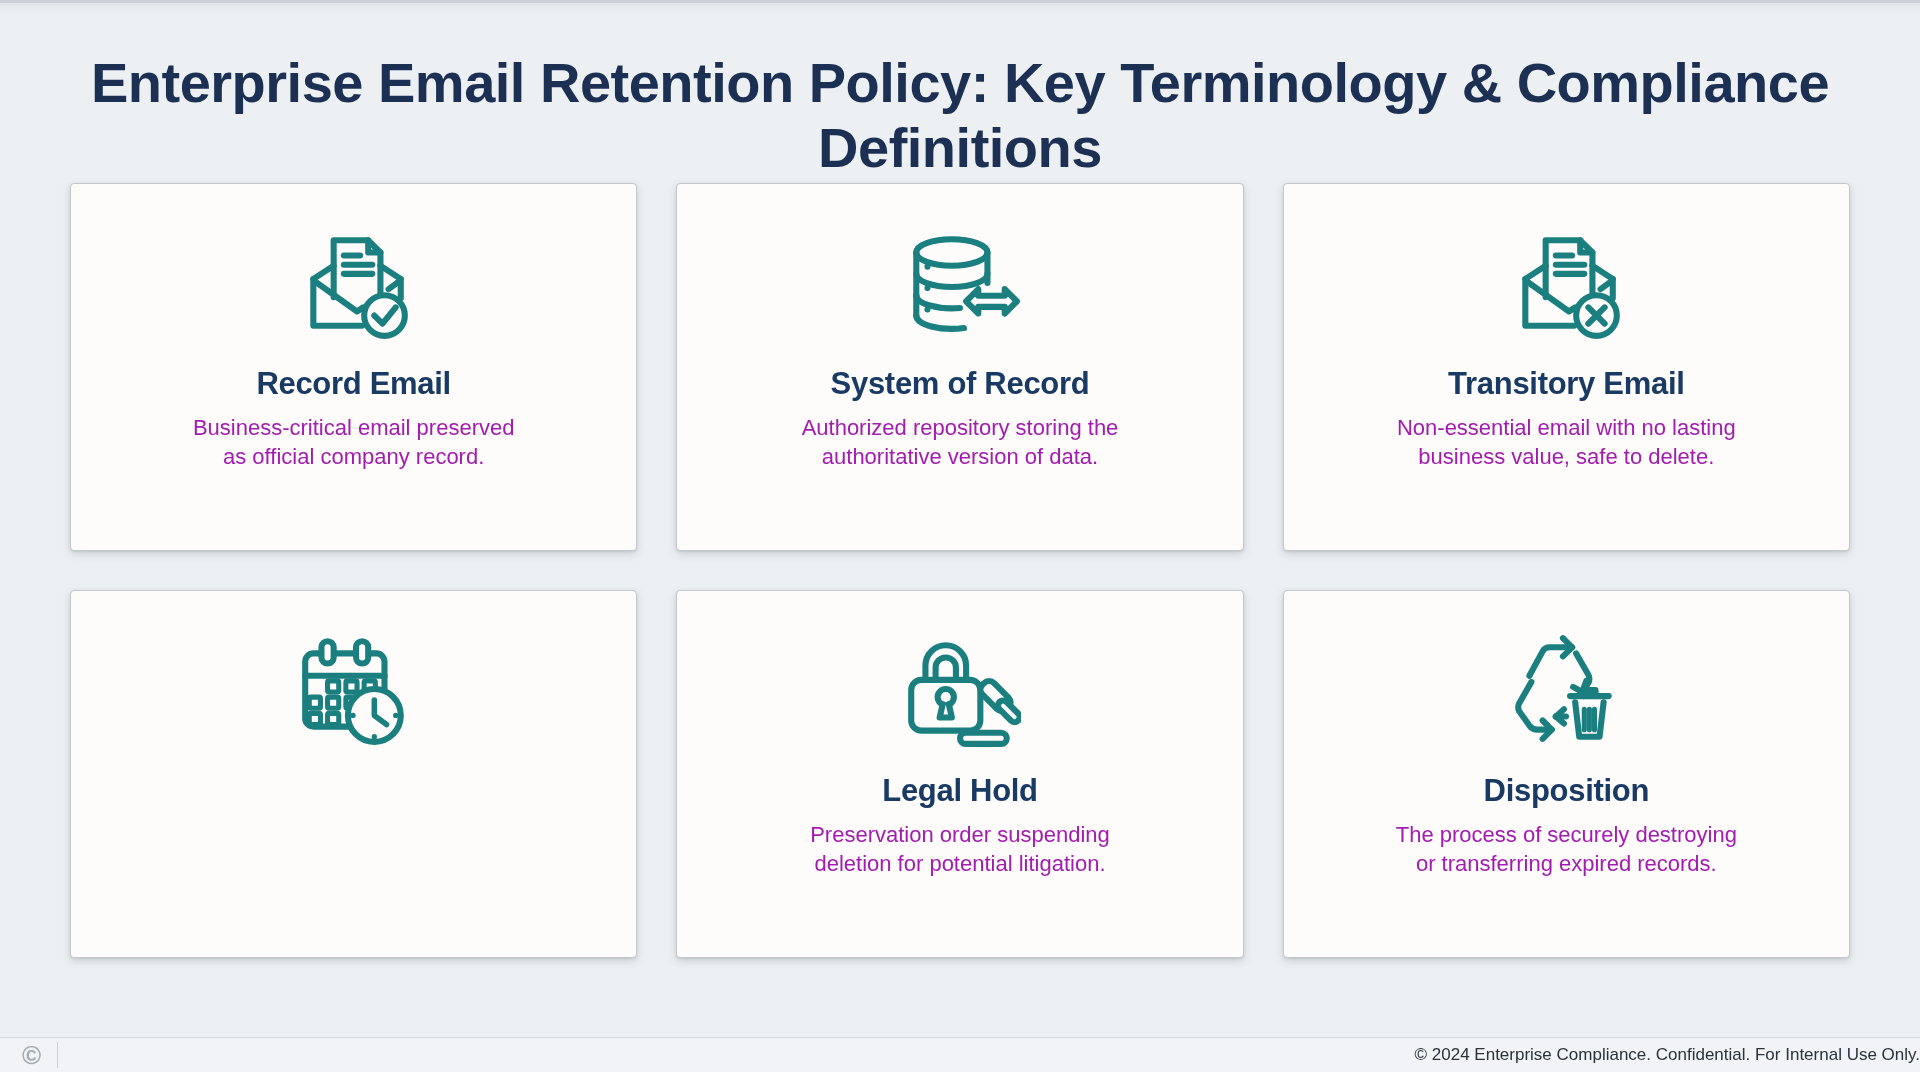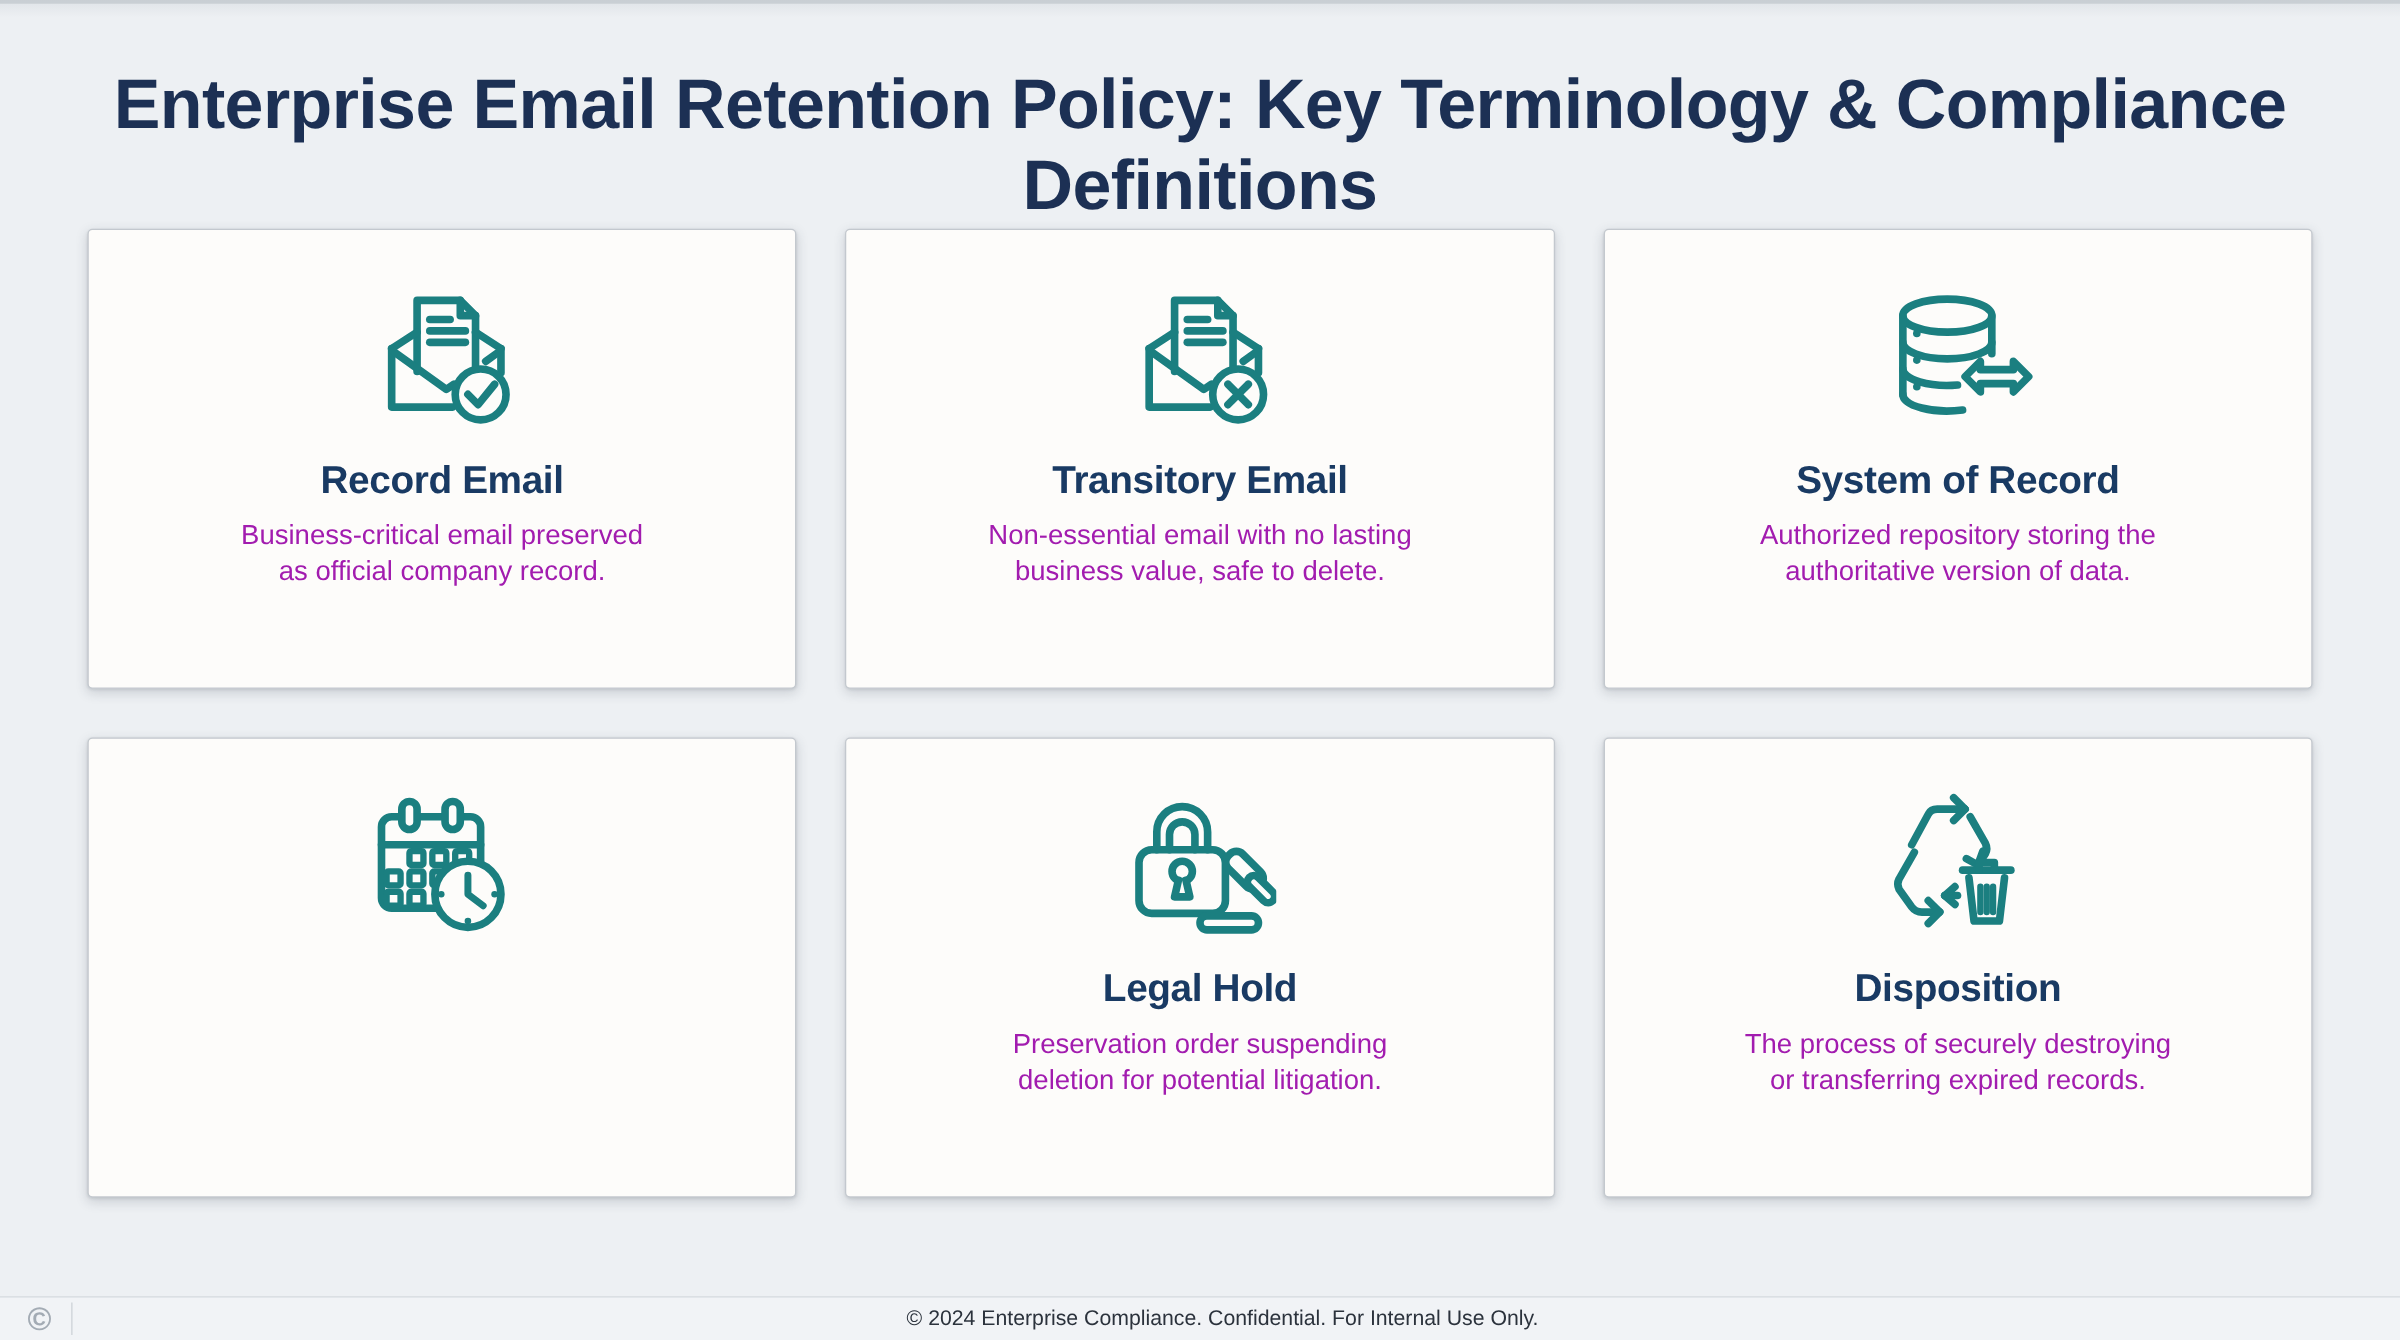--- a/index.html
+++ b/index.html
@@ -78,21 +78,21 @@
     color: #a3abb4;
     font-weight: bold;
   }
   .footer-divider {
     width: 1px; height: 26px;
     background: #ccd1d6;
     margin-left: 16px;
   }
   .footer-text {
     position: absolute; left: 0; right: 0;
-    text-align: center;
+    text-align: right;
     font-size: 17px;
     color: #2b323c;
     margin-left: 36px;
   }
 </style>
 </head>
 <body>
 
 <div class="page">
 
@@ -115,20 +115,40 @@
           <path d="M106 56 V75"></path>
           <path d="M21 58 L63 88 L69 84"></path>
           <path d="M105 58 L94 66"></path>
           <circle cx="90" cy="92" r="20" fill="#fdfcfa"></circle>
           <path d="M80 92 L88 100 L101 84"></path>
         </svg>
       </div>
       <h2 class="card-title">Record Email</h2>
       <p class="card-desc">Business-critical email preserved
 as official company record.</p>
+    </div>
+
+    <div class="card">
+      <div class="icon-box">
+        <svg viewBox="0 0 120 120" fill="none" stroke="#1b7f80" stroke-width="6" stroke-linecap="round" stroke-linejoin="round">
+          <ellipse cx="52" cy="30" rx="35" ry="13"></ellipse>
+          <path d="M17 30 V92"></path>
+          <path d="M87 30 V60"></path>
+          <path d="M17 51 A35 13 0 0 0 87 51"></path>
+          <path d="M17 72 A35 13 0 0 0 60 84.6"></path>
+          <path d="M17 92 A35 13 0 0 0 64 104.3"></path>
+          <circle cx="28" cy="44" r="3" fill="#1b7f80" stroke="none"></circle>
+          <circle cx="28" cy="65" r="3" fill="#1b7f80" stroke="none"></circle>
+          <circle cx="28" cy="86" r="3" fill="#1b7f80" stroke="none"></circle>
+          <path d="M66 78 L78 66 V72.5 H104 V66 L116 78 L104 90 V83.5 H78 V90 Z" fill="#fdfcfa"></path>
+        </svg>
+      </div>
+      <h2 class="card-title">System of Record</h2>
+      <p class="card-desc">Authorized repository storing the
+authoritative version of data.</p>
     </div>
 
     <div class="card">
       <div class="icon-box">
         <svg viewBox="0 0 120 120" fill="none" stroke="#1b7f80" stroke-width="6" stroke-linecap="round" stroke-linejoin="round">
           <path d="M40 74 V18 H74 L86 30 V74"></path>
           <path d="M74 18 V30 H86"></path>
           <path d="M50 33 H66"></path>
             <path d="M50 42 H78"></path>
             <path d="M50 51 H78"></path>
@@ -139,40 +159,20 @@
           <path d="M21 58 L63 88 L69 84"></path>
           <path d="M105 58 L94 66"></path>
           <circle cx="90" cy="92" r="20" fill="#fdfcfa"></circle>
           <path d="M82 84 L98 100"></path>
             <path d="M98 84 L82 100"></path>
         </svg>
       </div>
       <h2 class="card-title">Transitory Email</h2>
       <p class="card-desc">Non-essential email with no lasting
 business value, safe to delete.</p>
-    </div>
-
-    <div class="card">
-      <div class="icon-box">
-        <svg viewBox="0 0 120 120" fill="none" stroke="#1b7f80" stroke-width="6" stroke-linecap="round" stroke-linejoin="round">
-          <ellipse cx="52" cy="30" rx="35" ry="13"></ellipse>
-          <path d="M17 30 V92"></path>
-          <path d="M87 30 V60"></path>
-          <path d="M17 51 A35 13 0 0 0 87 51"></path>
-          <path d="M17 72 A35 13 0 0 0 60 84.6"></path>
-          <path d="M17 92 A35 13 0 0 0 64 104.3"></path>
-          <circle cx="28" cy="44" r="3" fill="#1b7f80" stroke="none"></circle>
-          <circle cx="28" cy="65" r="3" fill="#1b7f80" stroke="none"></circle>
-          <circle cx="28" cy="86" r="3" fill="#1b7f80" stroke="none"></circle>
-          <path d="M66 78 L78 66 V72.5 H104 V66 L116 78 L104 90 V83.5 H78 V90 Z" fill="#fdfcfa"></path>
-        </svg>
-      </div>
-      <h2 class="card-title">System of Record</h2>
-      <p class="card-desc">Authorized repository storing the
-authoritative version of data.</p>
     </div>
 
     <div class="card">
       <div class="icon-box">
         <svg viewBox="0 0 120 120" fill="none" stroke="#1b7f80" stroke-width="6" stroke-linecap="round" stroke-linejoin="round">
           <rect x="12" y="24" width="78" height="72" rx="8"></rect>
           <path d="M12 46 H90"></path>
           <rect x="28" y="12" width="12" height="22" rx="6" fill="#fdfcfa"></rect>
           <rect x="62" y="12" width="12" height="22" rx="6" fill="#fdfcfa"></rect>
           <g stroke-width="5">

